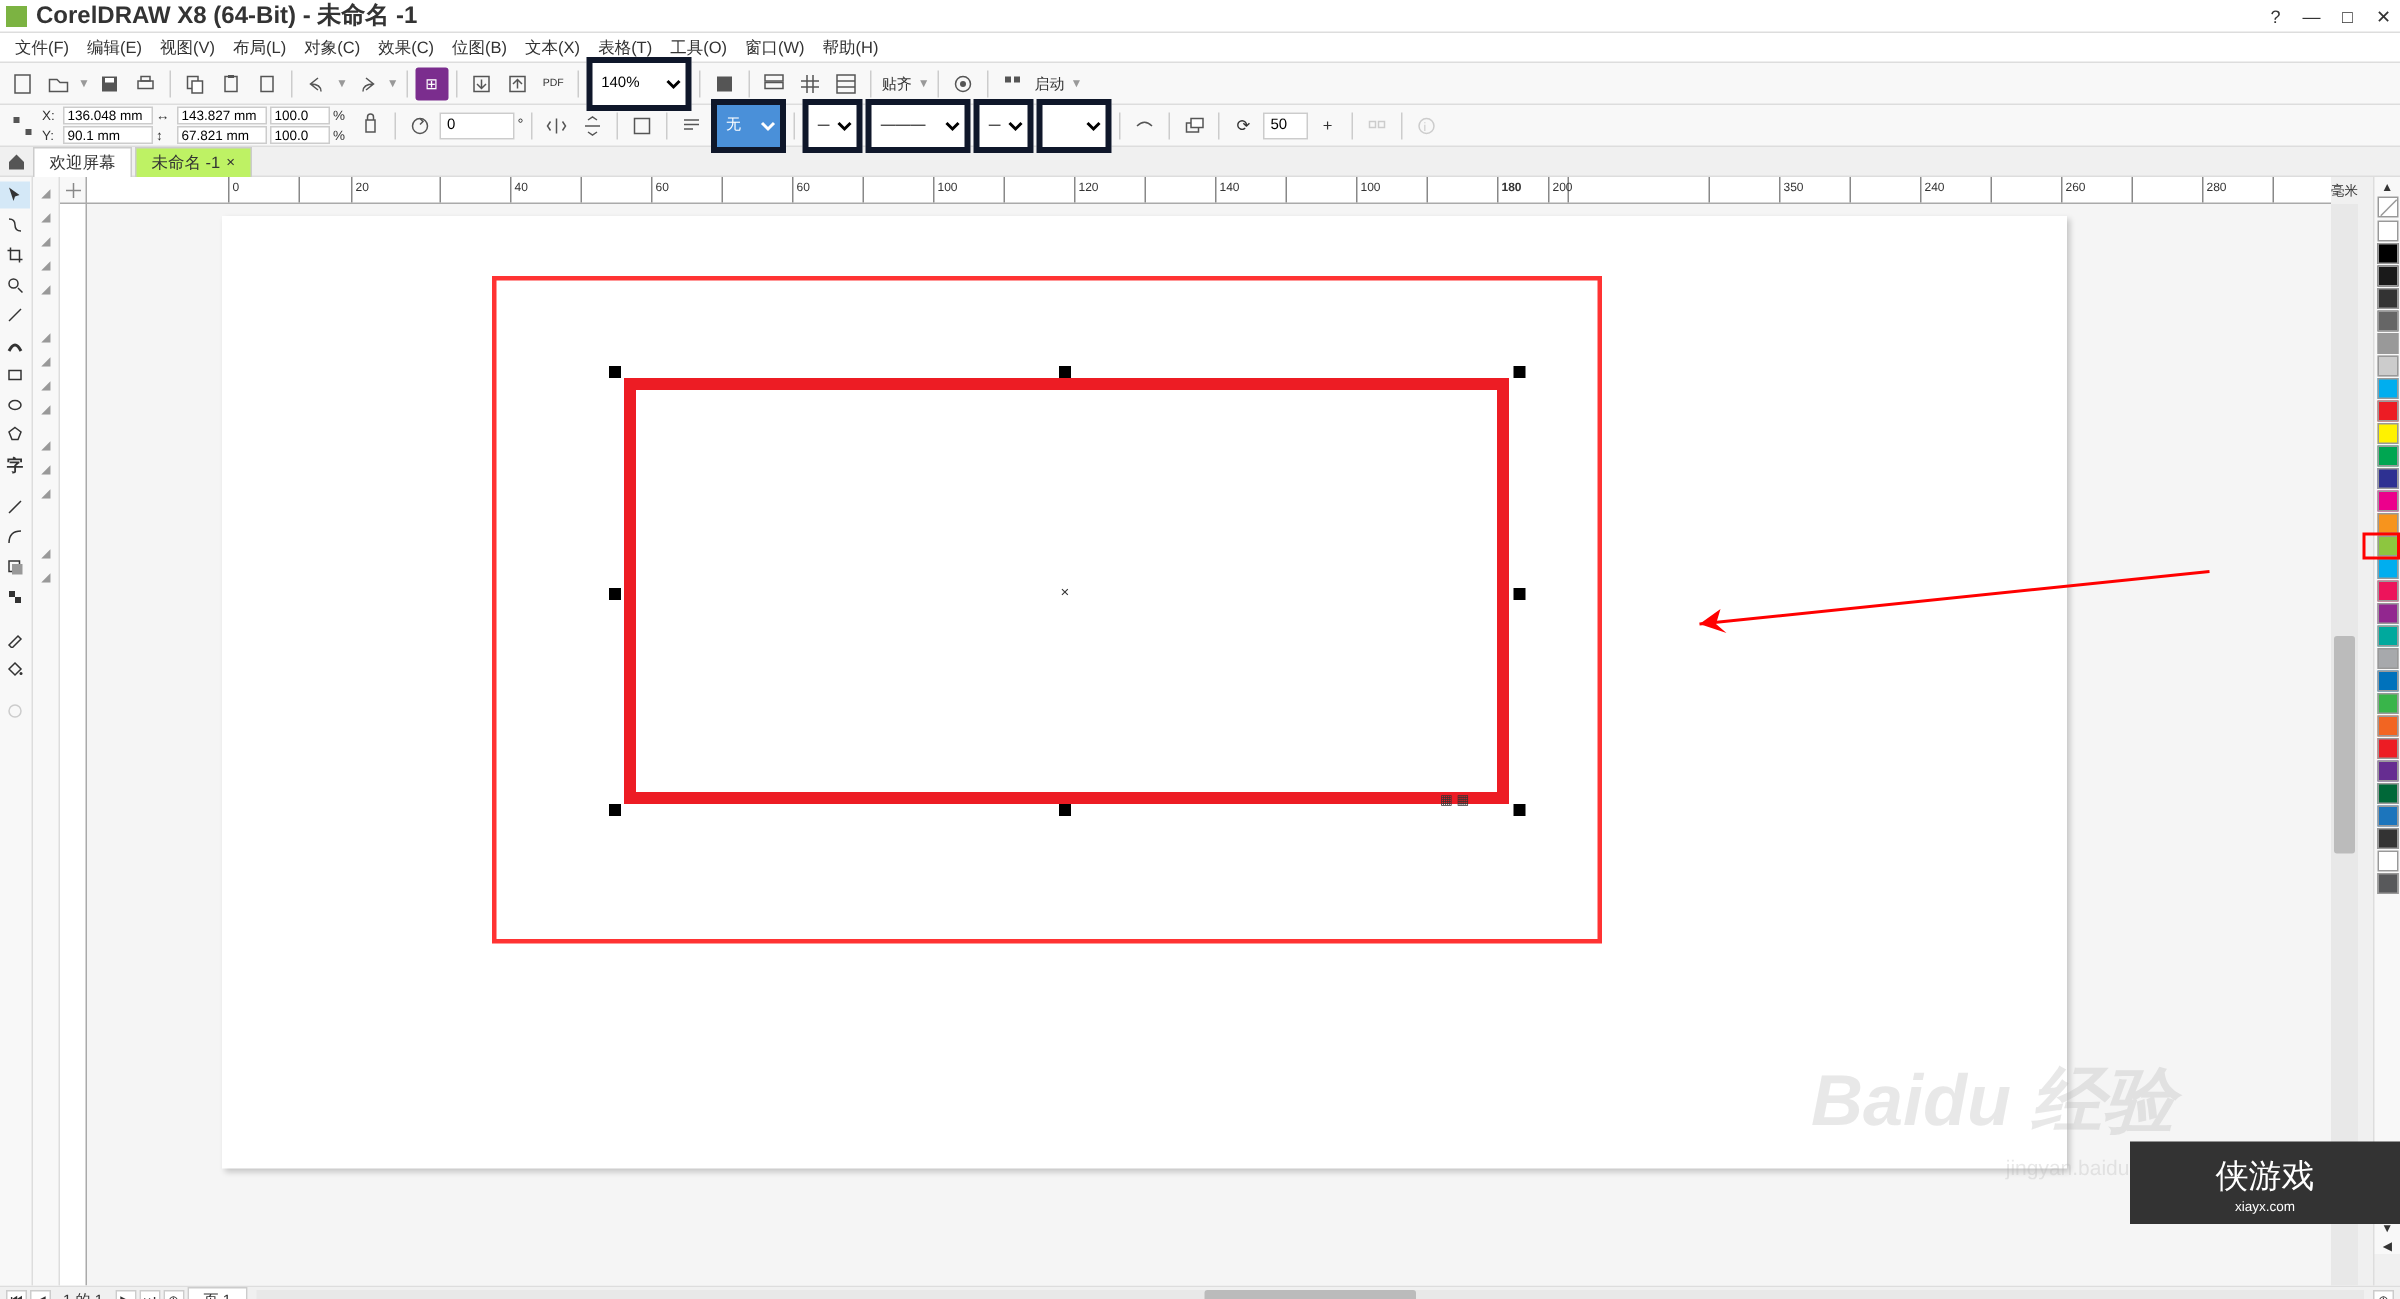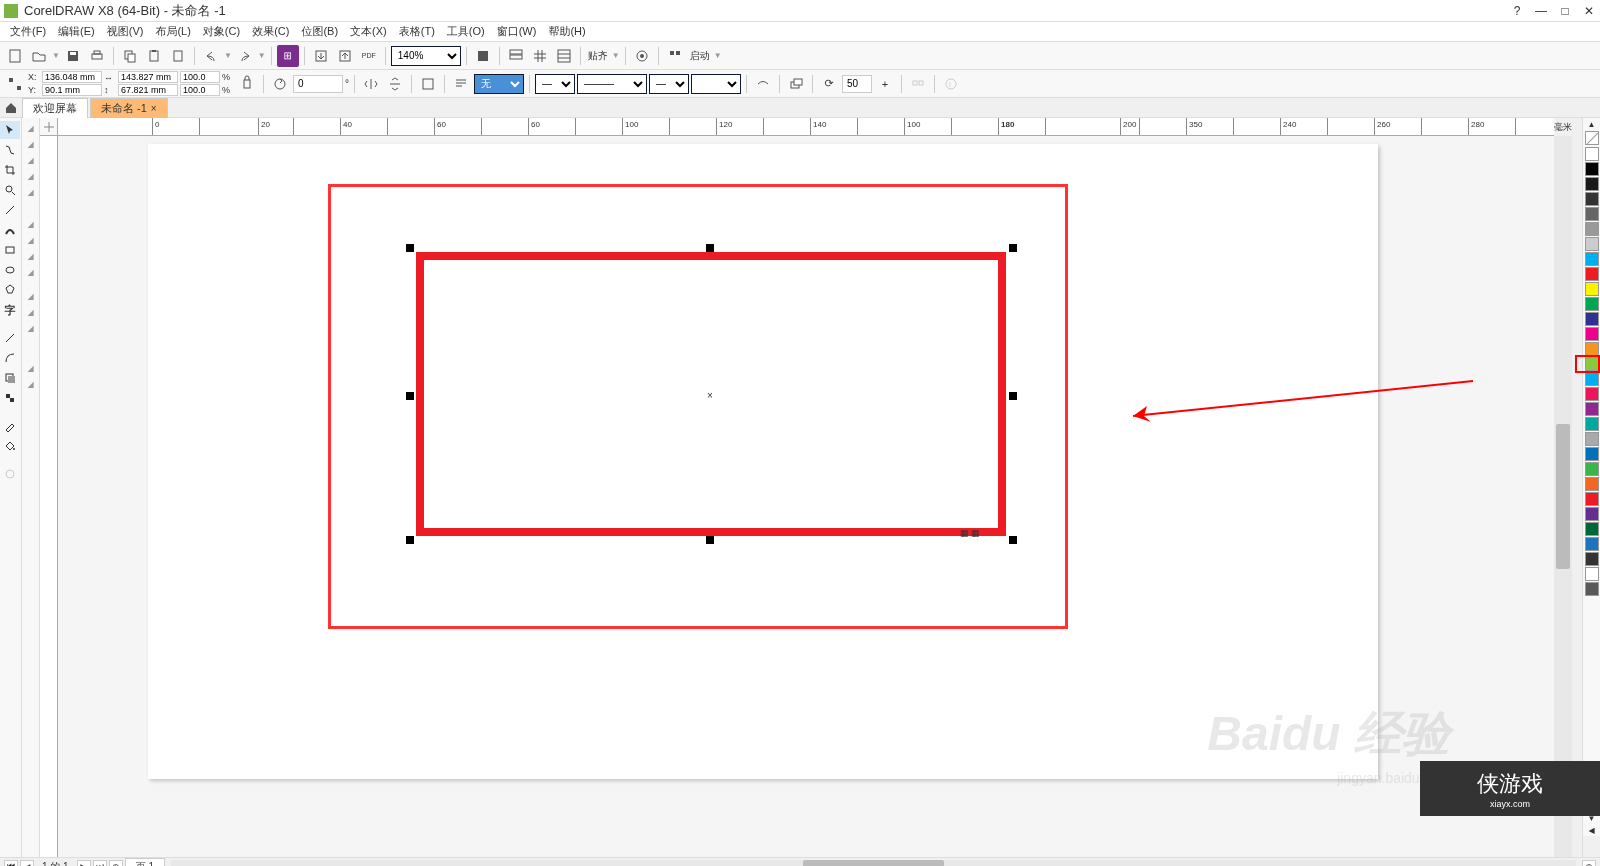--- a/index.html
+++ b/index.html
@@ -1,42 +1,42 @@
 <!DOCTYPE html>
 <html><head>
 <meta charset="utf-8">
 <style>
 * { margin: 0; padding: 0; box-sizing: border-box; font-family: "Microsoft YaHei", Arial, sans-serif; }
 body { background: #f5f5f5; font-size: 11px; color: #333; overflow: hidden; width: 1600px; height: 866px; position: relative; }
 
 .titlebar { height: 22px; background: #fff; display: flex; align-items: center; padding: 0 4px; border-bottom: 1px solid #ddd; }
 .titlebar .logo { width: 14px; height: 14px; background: #7cb342; margin-right: 6px; display: inline-block; }
-.titlebar .title { flex: 1; font-size: 13px; }
+.titlebar .title { flex: 1; font-size: 16px; font-weight: bold; }
 .titlebar .win-controls { display: flex; gap: 10px; align-items: center; }
 .titlebar .win-btn { width: 14px; height: 14px; display: flex; align-items: center; justify-content: center; cursor: pointer; font-size: 12px; }
 
 .menubar { height: 20px; background: #fff; display: flex; align-items: center; padding: 0 4px; border-bottom: 1px solid #ddd; }
 .menubar .menu-item { padding: 2px 6px; font-size: 11px; cursor: pointer; }
 
 .toolbar1 { height: 28px; background: #f8f8f8; display: flex; align-items: center; padding: 0 4px; border-bottom: 1px solid #ddd; gap: 2px; }
 .toolbar2 { height: 28px; background: #f8f8f8; display: flex; align-items: center; padding: 0 4px; border-bottom: 1px solid #ddd; gap: 2px; }
 .tb-btn { width: 22px; height: 22px; display: flex; align-items: center; justify-content: center; cursor: pointer; border-radius: 2px; }
 .tb-sep { width: 1px; height: 18px; background: #ccc; margin: 0 3px; }
 .tb-input { height: 18px; border: 1px solid #ccc; padding: 0 4px; font-size: 10px; background: #fff; }
-.tb-select { height: 20px; border: 1px solid #0f172a; padding: 0 2px; font-size: 10px; background: #fff; }
+.tb-select { height: 36px; border: 4px solid #0f172a; padding: 0 2px; font-size: 10px; background: #fff; }
 .tb-label { font-size: 10px; padding: 0 2px; }
 
 .coord-group { display: flex; flex-direction: column; gap: 1px; }
 .coord-row { display: flex; align-items: center; gap: 2px; }
 .coord-row .lbl { width: 12px; font-size: 9px; }
 .coord-row input { width: 60px; height: 12px; font-size: 9px; border: 1px solid #ccc; padding: 0 2px; }
 
 .doc-tabs { height: 20px; background: #f0f0f0; display: flex; align-items: center; padding: 0 4px; border-bottom: 1px solid #ddd; }
 .doc-tab { padding: 2px 10px; font-size: 11px; background: #fff; border: 1px solid #ccc; border-bottom: none; margin-right: 2px; cursor: pointer; display: flex; align-items: center; gap: 4px; }
-.doc-tab.active { background: #fdba74; }
+.doc-tab.active { background: #bef264; }
 .doc-tab .close { font-size: 10px; cursor: pointer; }
 .home-icon { width: 14px; height: 14px; margin-right: 4px; }
 
 .main-area { display: flex; height: 739px; }
 .toolbox { width: 22px; background: #f8f8f8; border-right: 1px solid #ddd; display: flex; flex-direction: column; padding: 2px 0; }
 .tool-btn { width: 20px; height: 18px; display: flex; align-items: center; justify-content: center; cursor: pointer; margin: 1px 0; }
 .tool-btn.active { background: #d4e8f7; }
 .tool-flyout { width: 18px; background: #f8f8f8; border-right: 1px solid #ddd; display: flex; flex-direction: column; padding: 2px 0; }
 .flyout-ind { width: 6px; height: 12px; margin: 2px auto; font-size:8px; display:flex; align-items:center; justify-content:center; color:#999;}
 
@@ -471,39 +471,39 @@
 
   <div class="canvas-wrap">
     <div class="ruler-corner">
         <svg width="10" height="10">
           <path d="M0 5h10M5 0v10" stroke="#888"></path>
         </svg>
       </div>
     <div class="ruler-h" id="ruler-h">
         <div class="tick" style="left: 94px;">0</div>
         <div class="tick" style="left: 141px;"></div>
-        <div class="tick" style="left: 200px;">20</div>
+        <div class="tick" style="left: 176px;">20</div>
         <div class="tick" style="left: 235px;"></div>
         <div class="tick" style="left: 282px;">40</div>
         <div class="tick" style="left: 329px;"></div>
         <div class="tick" style="left: 376px;">60</div>
         <div class="tick" style="left: 423px;"></div>
         <div class="tick" style="left: 470px;">60</div>
         <div class="tick" style="left: 517px;"></div>
         <div class="tick" style="left: 564px;">100</div>
         <div class="tick" style="left: 611px;"></div>
         <div class="tick" style="left: 658px;">120</div>
         <div class="tick" style="left: 705px;"></div>
         <div class="tick" style="left: 752px;">140</div>
         <div class="tick" style="left: 799px;"></div>
         <div class="tick" style="left: 846px;">100</div>
         <div class="tick" style="left: 893px;"></div>
         <div class="tick" style="left: 940px; font-weight: bold;">180</div>
         <div class="tick" style="left: 987px;"></div>
-        <div class="tick" style="left: 1062px;">200</div>
+        <div class="tick" style="left: 974px;">200</div>
         <div class="tick" style="left: 1081px;"></div>
         <div class="tick" style="left: 1128px;">350</div>
         <div class="tick" style="left: 1175px;"></div>
         <div class="tick" style="left: 1222px;">240</div>
         <div class="tick" style="left: 1269px;"></div>
         <div class="tick" style="left: 1316px;">260</div>
         <div class="tick" style="left: 1363px;"></div>
         <div class="tick" style="left: 1410px;">280</div>
         <div class="tick" style="left: 1457px;"></div>
       </div>

